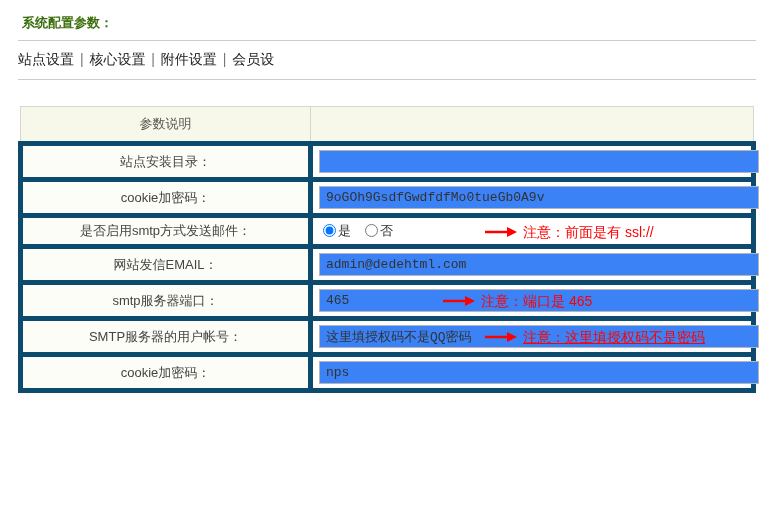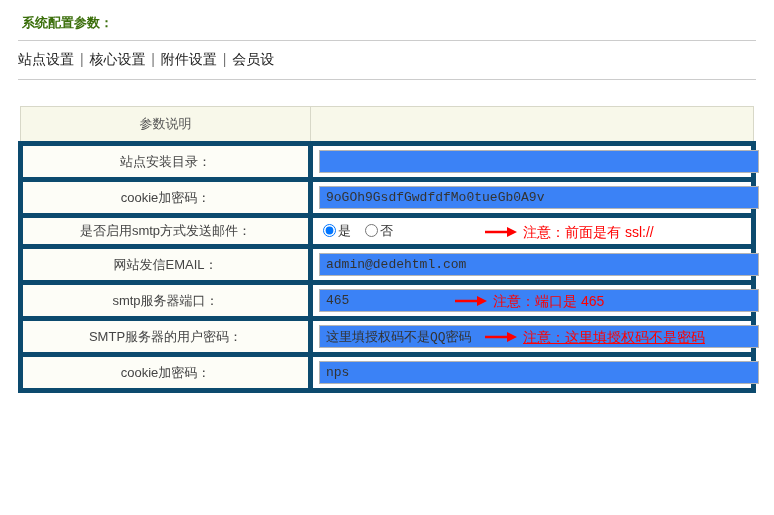--- a/index.html
+++ b/index.html
@@ -150,27 +150,27 @@
                     <line x1="2" y1="7" x2="26" y2="7" stroke="#ff0000" stroke-width="2.5"></line>
                     <polygon points="34,7 24,2 24,12" fill="#ff0000"></polygon>
                   </svg></span><span>注意：前面是有 ssl://</span></div></td>
           </tr>
           <tr>
             <td class="label">网站发信EMAIL：</td>
             <td class="value"><input type="text" value="admin@dedehtml.com" style=""></td>
           </tr>
           <tr>
             <td class="label">smtp服务器端口：</td>
-            <td class="value"><input type="text" value="465" style=""><div class="ann" style="left: 140px; top: 8px; text-align: center;"><span class="arrow"><svg width="34" height="14" viewBox="0 0 34 14">
+            <td class="value"><input type="text" value="465" style=""><div class="ann" style="left: 128px; top: 8px; text-align: center;"><span class="arrow"><svg width="34" height="14" viewBox="0 0 34 14">
                     <line x1="2" y1="7" x2="26" y2="7" stroke="#ff0000" stroke-width="2.5"></line>
                     <polygon points="34,7 24,2 24,12" fill="#ff0000"></polygon>
                   </svg></span><span>注意：端口是 465</span></div></td>
           </tr>
           <tr>
-            <td class="label">SMTP服务器的用户密码：</td>
+            <td class="label">SMTP服务器的用户帐号：</td>
             <td class="value"><input type="text" value="这里填授权码不是QQ密码" style=""><div class="ann" style="left: 170px; top: 8px; text-decoration: underline;"><span class="arrow"><svg width="34" height="14" viewBox="0 0 34 14">
                     <line x1="2" y1="7" x2="26" y2="7" stroke="#ff0000" stroke-width="2.5"></line>
                     <polygon points="34,7 24,2 24,12" fill="#ff0000"></polygon>
                   </svg></span><span>注意：这里填授权码不是密码</span></div></td>
           </tr>
           <tr>
             <td class="label">cookie加密码：</td>
             <td class="value"><input type="text" value="nps" style=""></td>
           </tr>
         </tbody>

